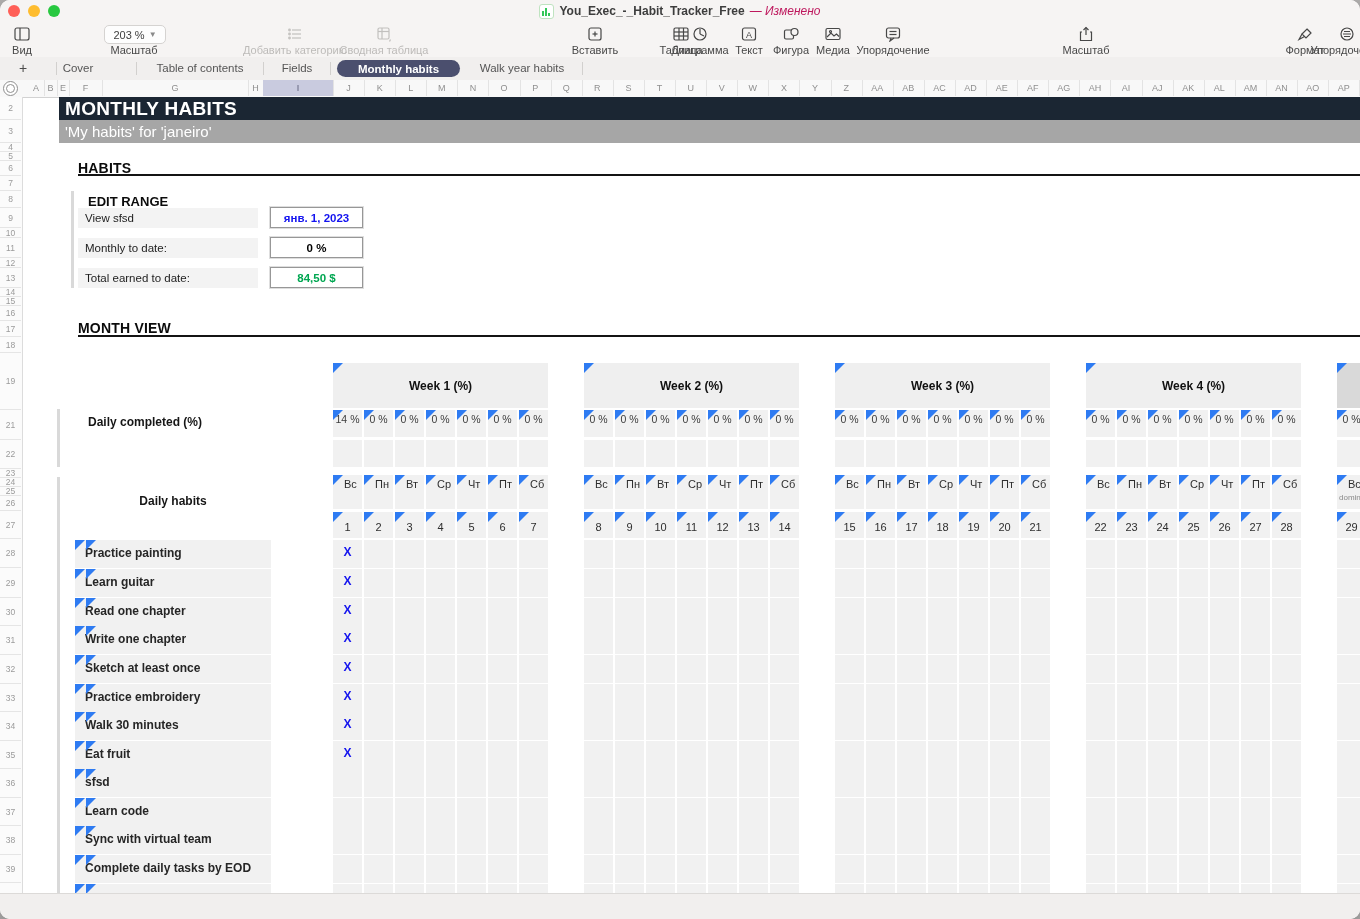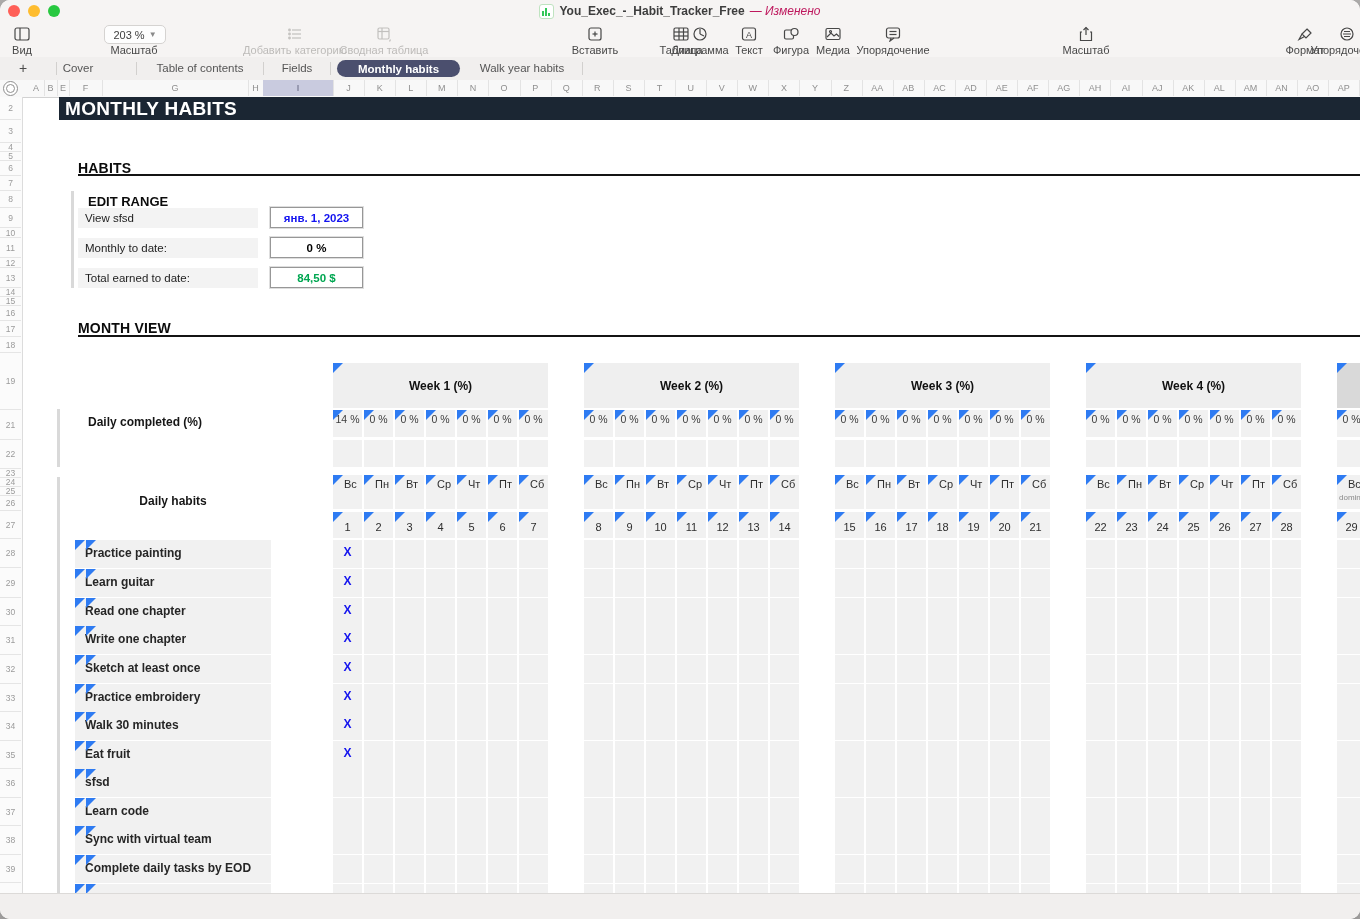--- a/index.html
+++ b/index.html
@@ -325,20 +325,21 @@
       <div class="rowcell" style="top:644px;height:27px;">35</div>
       <div class="rowcell" style="top:672px;height:28px;">36</div>
       <div class="rowcell" style="top:701px;height:27px;">37</div>
       <div class="rowcell" style="top:729px;height:28px;">38</div>
       <div class="rowcell" style="top:758px;height:27px;">39</div>
       <div class="rowcell" style="top:786px;height:10px;"></div>
     </div>
 
   <div class="content">
     <div class="band-title">MONTHLY HABITS</div>
+    <div class="band-sub">'My habits' for 'janeiro'</div>
 
     <div class="sechead" style="top:160px;">HABITS</div>
     <div class="secline" style="top:174px;"></div>
 
     <div class="groupbar" style="left:71px;top:191px;height:97px;"></div>
     <div class="erhead">EDIT RANGE</div>
 
     <div class="erlabel" style="top:208px;">View sfsd</div>
     <div class="erval" style="top: 207px; color: rgb(19, 19, 240);" id="erval0">янв. 1, 2023</div>
     <div class="erlabel" style="top:238px;">Monthly to date:</div>

